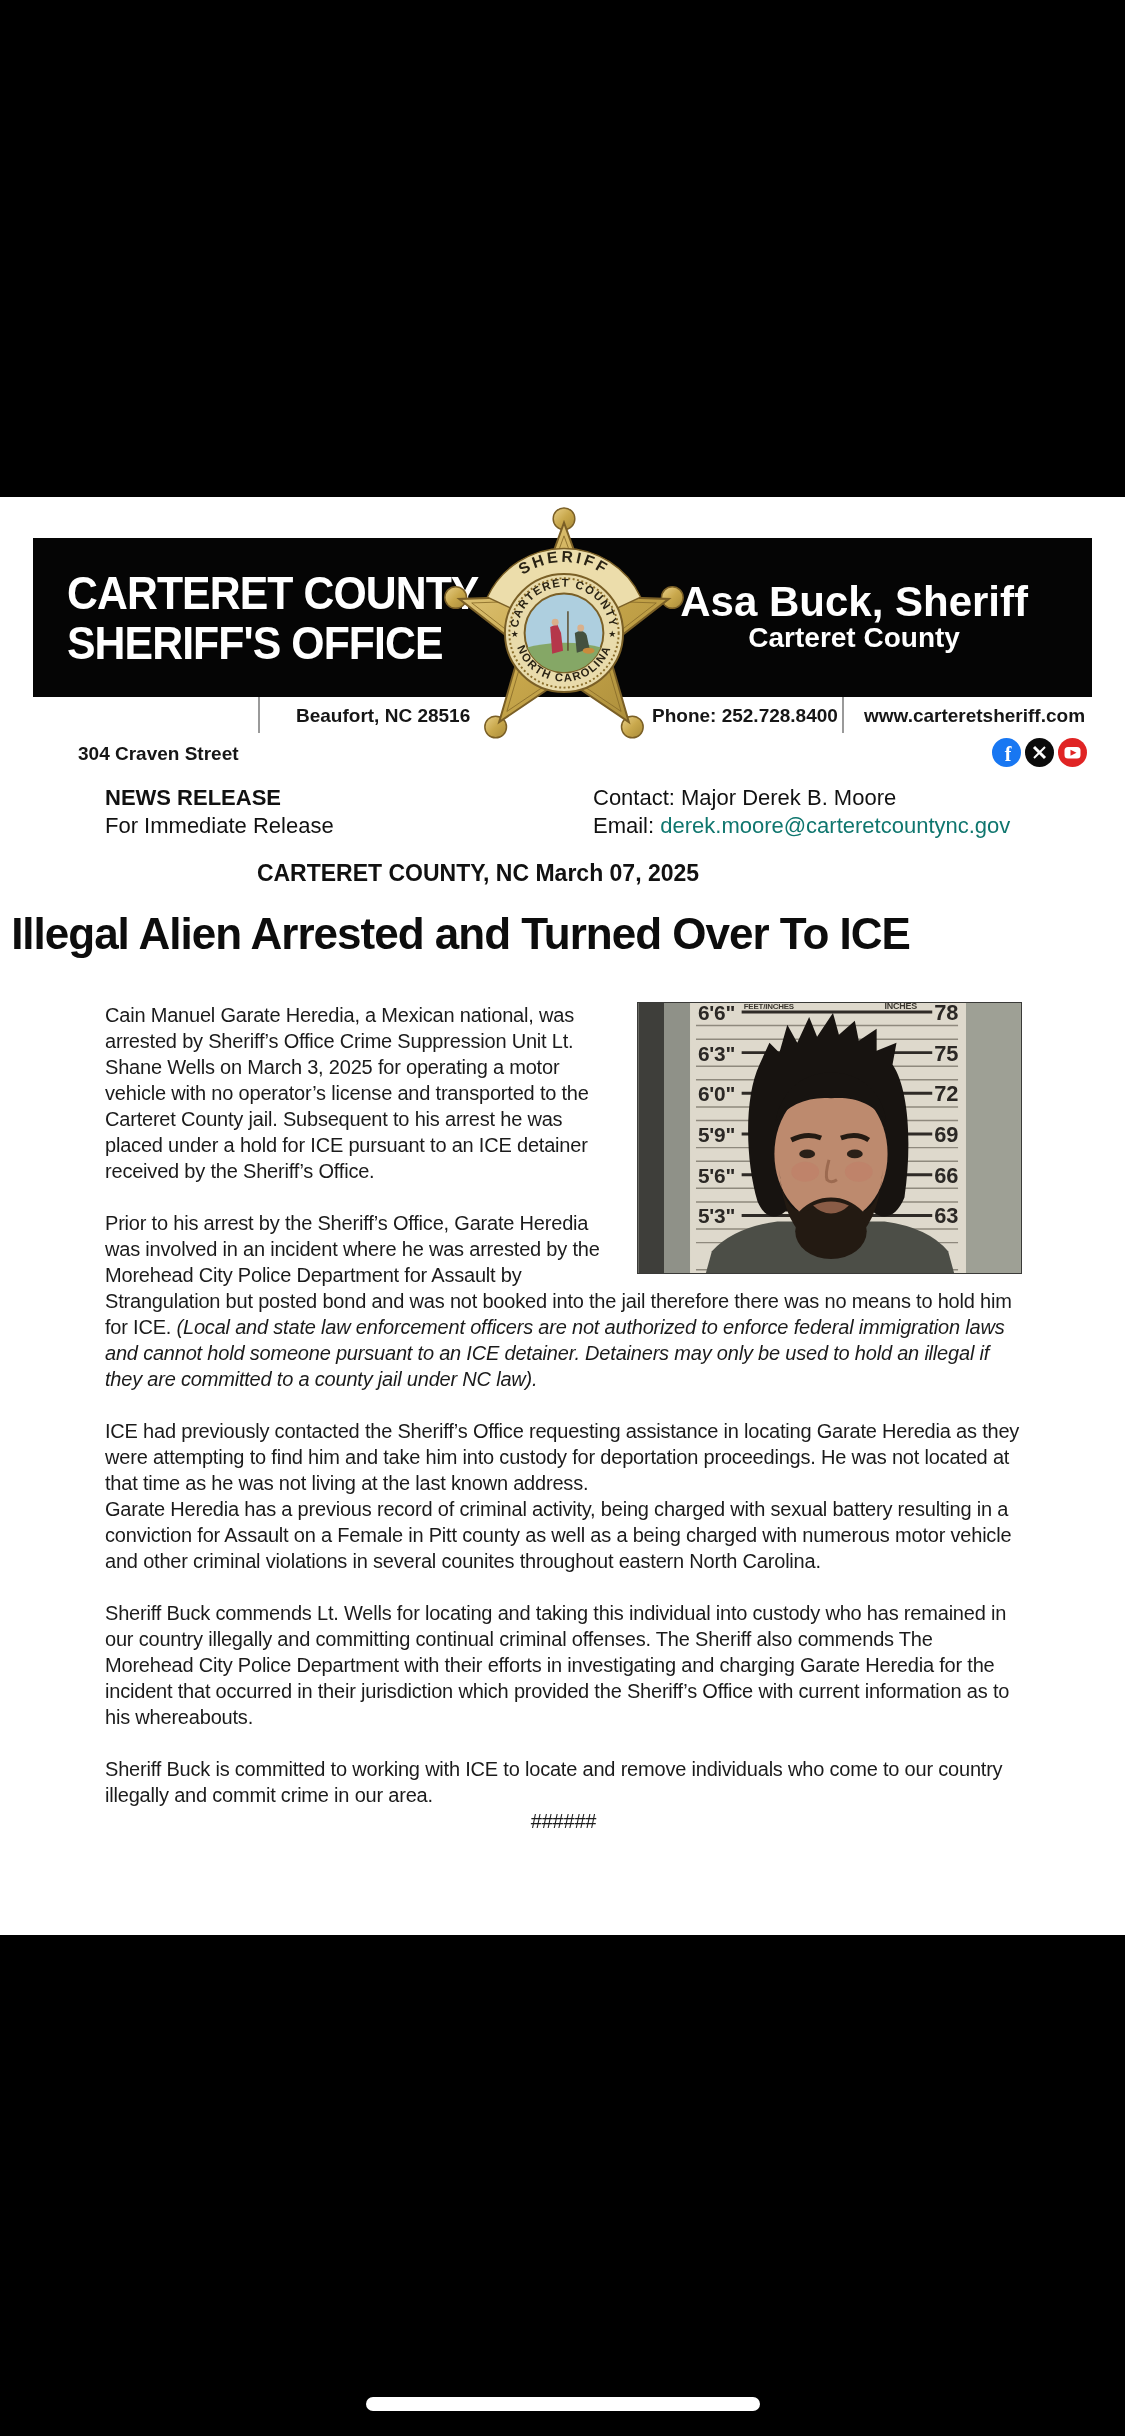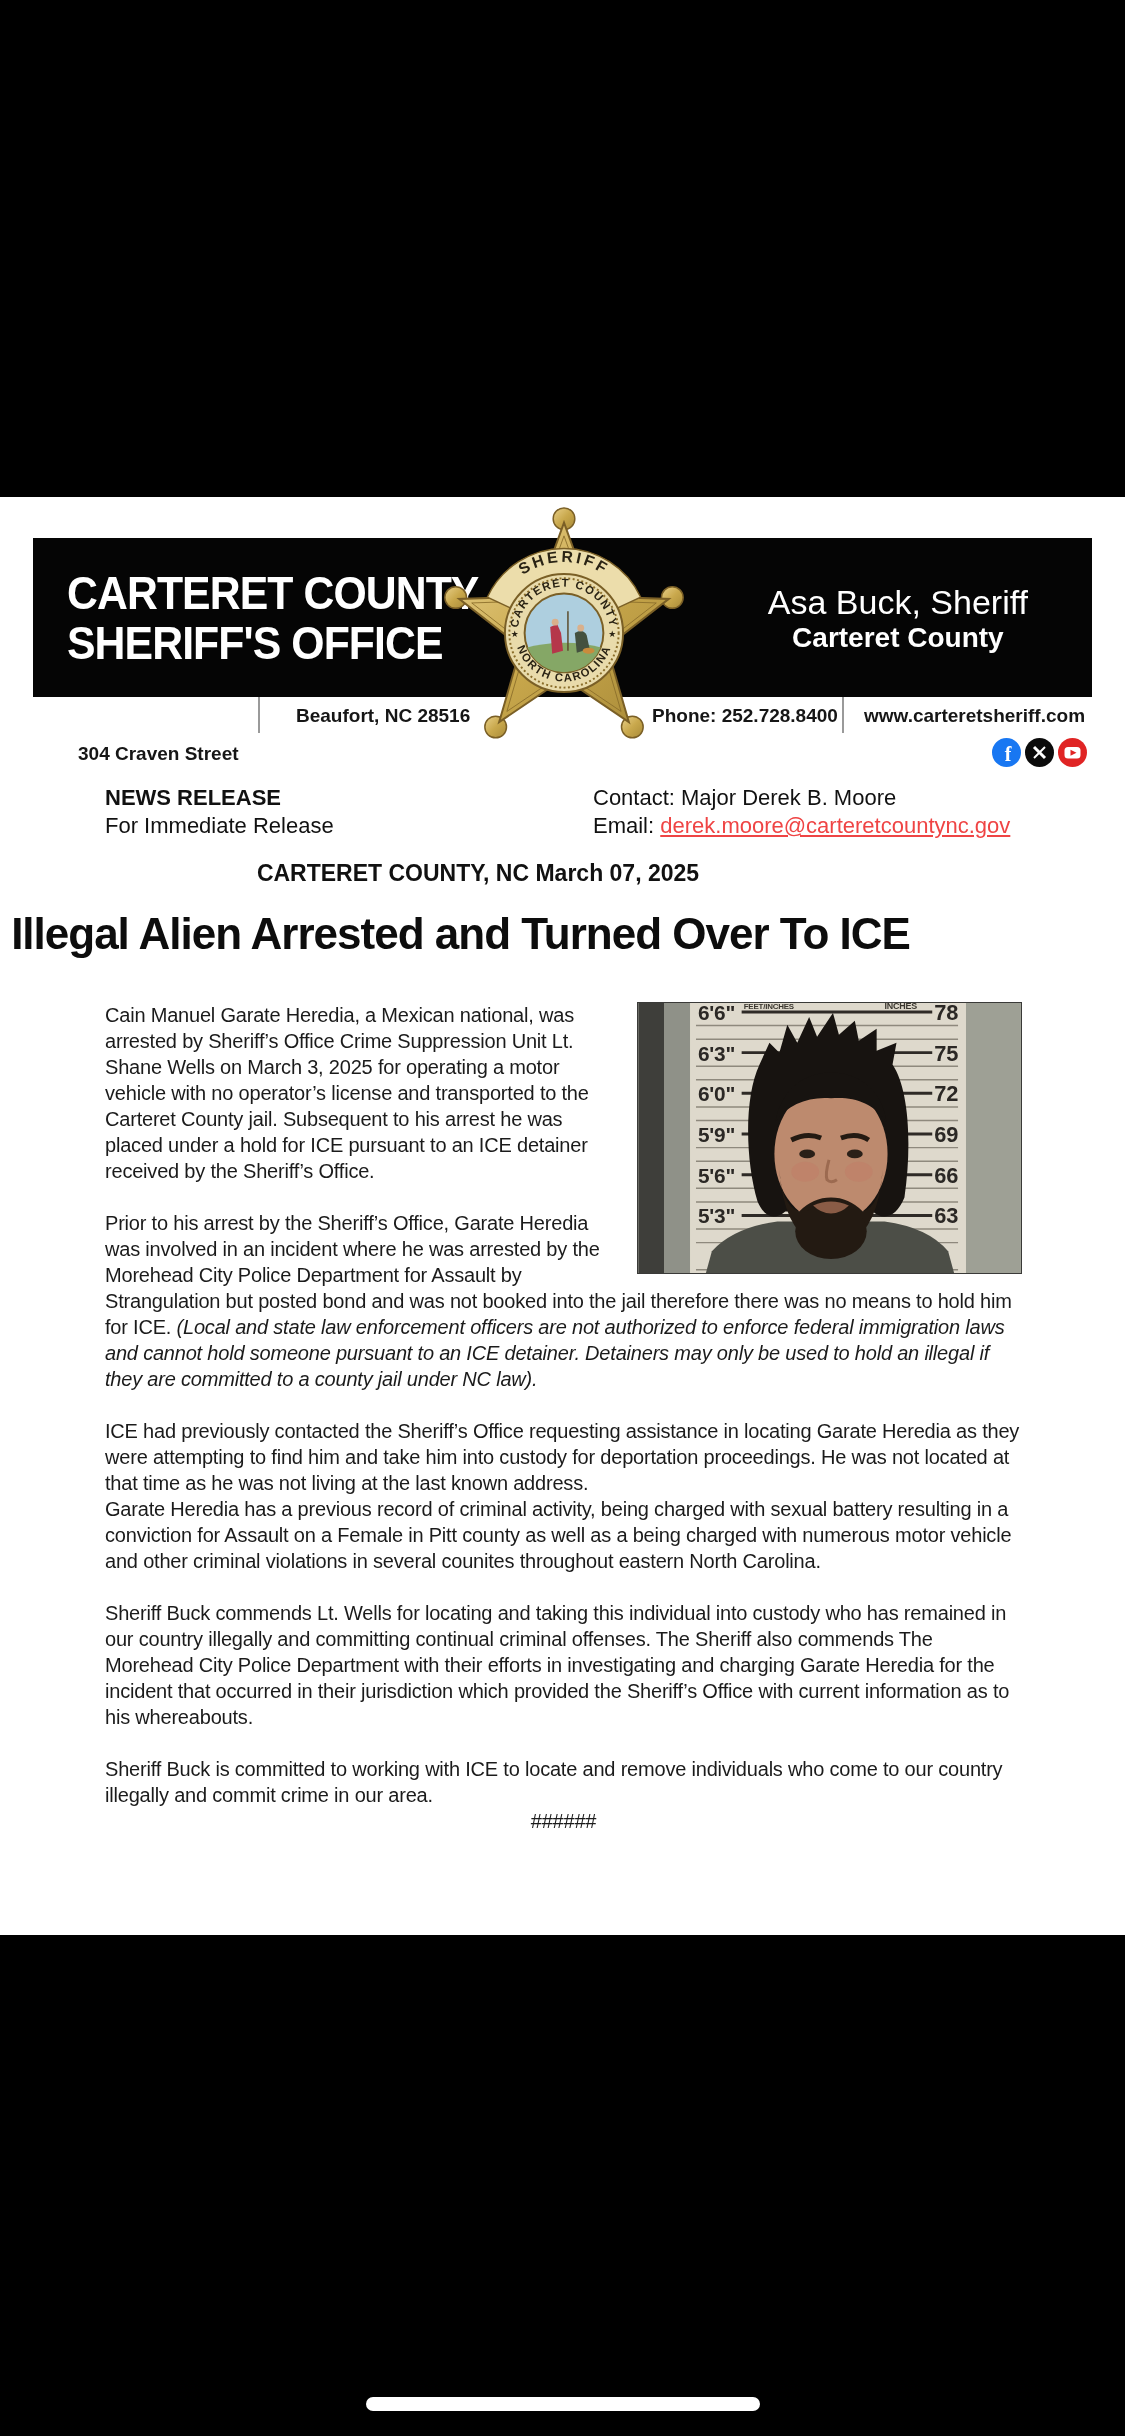--- a/index.html
+++ b/index.html
@@ -16,40 +16,40 @@
     position:absolute;left:33px;top:41px;width:1059px;height:159px;background:#050505;
     display:flex;align-items:center;justify-content:space-between;
   }
   .agency{
     margin-left:34px;color:#fff;font-weight:700;font-size:46px;line-height:50px;
     letter-spacing:-1px;transform:scaleX(.93);transform-origin:left center;white-space:nowrap;
   }
   .sheriff{
     margin-right:64px;color:#fff;text-align:center;white-space:nowrap;
   }
-  .sheriff .name{font-weight:400;font-size:34px;line-height:40px;}
+  .sheriff .name{font-weight:700;font-size:42px;line-height:40px;}
   .sheriff .county{font-weight:700;font-size:28px;line-height:32px;}
   .badge{position:absolute;left:436px;top:6px;width:256px;height:256px;}
   
   .addr{position:absolute;top:208px;font-weight:700;font-size:19px;color:#161616;white-space:nowrap;}
   .addr-street{left:78px;margin-top:38px;}
   .addr-city{left:296px;}
   .addr-phone{left:652px;}
   .addr-web{left:864px;}
   .addr-divider{position:absolute;top:200px;width:2px;height:36px;background:#9a9a9a;}
   .div1{left:258px;}
   .div2{left:842px;}
   
   .social{position:absolute;left:992px;top:241px;display:flex;gap:4px;}
   .social svg{display:block;}
   
   .rel-left{position:absolute;left:105px;top:287px;font-size:22px;line-height:28px;color:#111;}
   .rel-left .lbl{font-weight:700;}
   .rel-right{position:absolute;left:593px;top:287px;font-size:22px;line-height:28px;color:#111;}
-  .email-link{color:#ef4444;text-decoration:underline;cursor:pointer;}
+  .email-link{color:#0f766e;cursor:pointer;}
   .dateline{position:absolute;left:0;top:363px;width:956px;text-align:center;font-weight:700;font-size:23px;color:#111;}
   .headline{position:absolute;left:0;top:412px;width:921px;text-align:center;font-weight:700;font-size:44px;letter-spacing:-1px;color:#0d0d0d;margin:0;}
   
   .body-text{
     position:absolute;left:105px;top:505px;width:917px;
     font-size:20px;line-height:26px;letter-spacing:-0.2px;color:#1b1b1b;
   }
   .body-text p{margin:0 0 26px 0;}
   .body-text p.tight{margin-bottom:0;}
   .body-text em{font-style:italic;}

